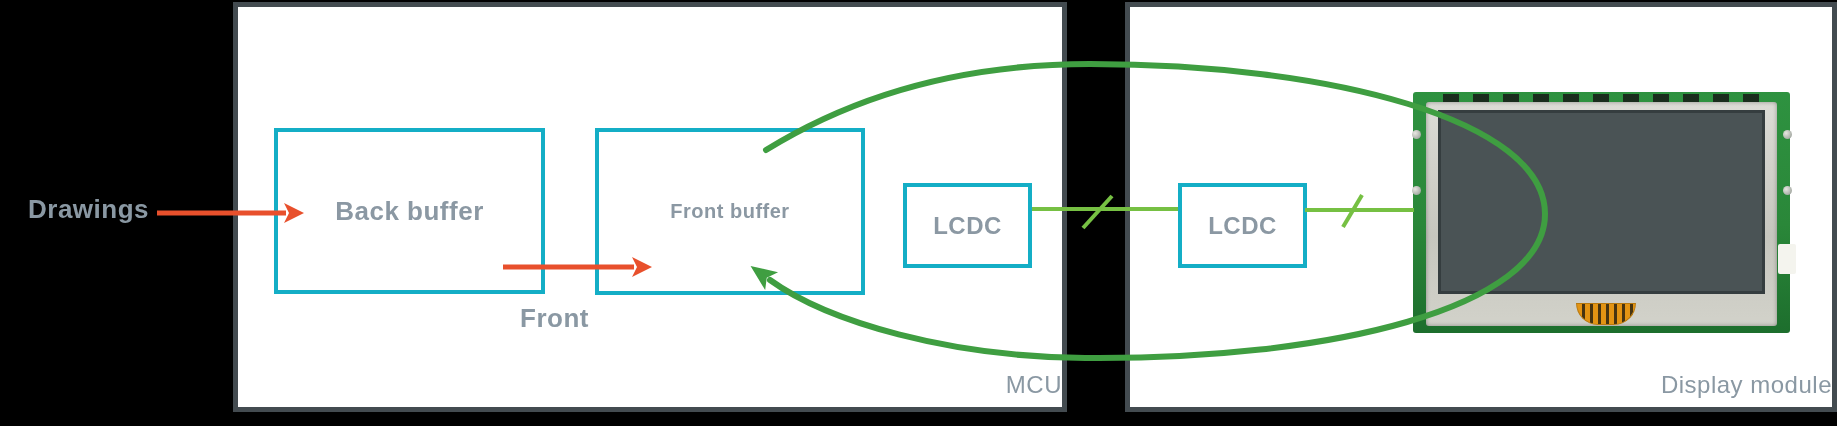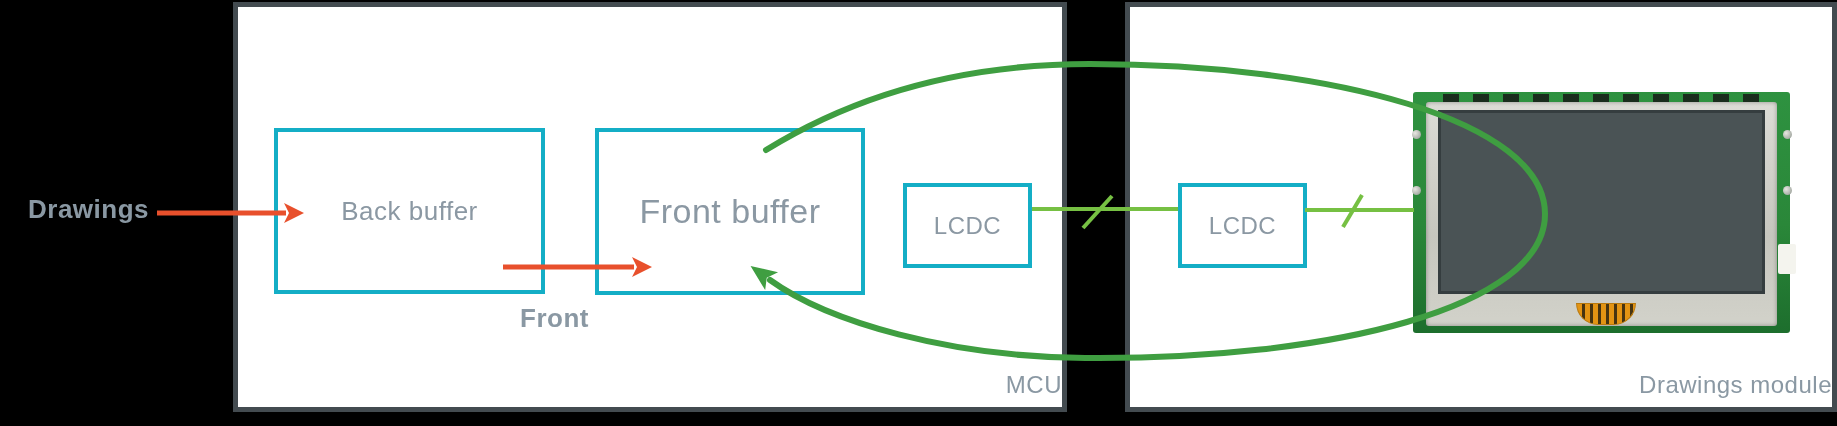--- a/index.html
+++ b/index.html
@@ -16,24 +16,24 @@
   .panel.mcu     { left:233px; width:824px; }
   .panel.display { left:1125px; width:702px; }
   .panel-label {
     position:absolute; bottom:8px; left:0; right:0;
     text-align:right; color:#8a98a3; font-size:24px; font-weight:300;
     letter-spacing:0.5px;
   }
   .node {
     position:absolute; border:4px solid #14aec6; background:#fff;
     display:flex; align-items:center; justify-content:center;
-    color:#8b98a3; font-weight:400; letter-spacing:0.5px;
+    color:#8b98a3; font-weight:700; letter-spacing:0.5px;
   }
   .node.back-buffer  { left:274px; top:128px; width:263px; height:158px; font-size:26px; }
-  .node.front-buffer { left:595px; top:128px; width:262px; height:159px; font-size:34px; }
+  .node.front-buffer { left:595px; top:128px; width:262px; height:159px; font-size:20px; }
   .node.lcdc        { top:167px; width:121px; height:77px; font-size:24px;margin-top:16px; }
   .node.lcdc-mcu     { left:903px; }
   .node.lcdc-display { left:1178px; }
   .free-label {
     position:absolute; color:#8a98a3; font-weight:700; font-size:26px;
     letter-spacing:0.5px;
   }
   .label-drawings { left:28px; top:194px; width:116px; text-align:left; }
   .label-flush    { left:520px; top:303px; }
 
@@ -79,21 +79,21 @@
 </head>
 <body>
 
 <div class="stage">
 
   <div class="panel mcu">
     <div class="panel-label">MCU</div>
   </div>
 
   <div class="panel display">
-    <div class="panel-label">Drawings module</div>
+    <div class="panel-label">Display module</div>
   </div>
 
   <div class="free-label label-drawings">Drawings</div>
 
   <div class="free-label label-flush">Front</div>
 
   <div class="node back-buffer">
     <span>Back buffer</span>
   </div>
   <div class="node front-buffer">

